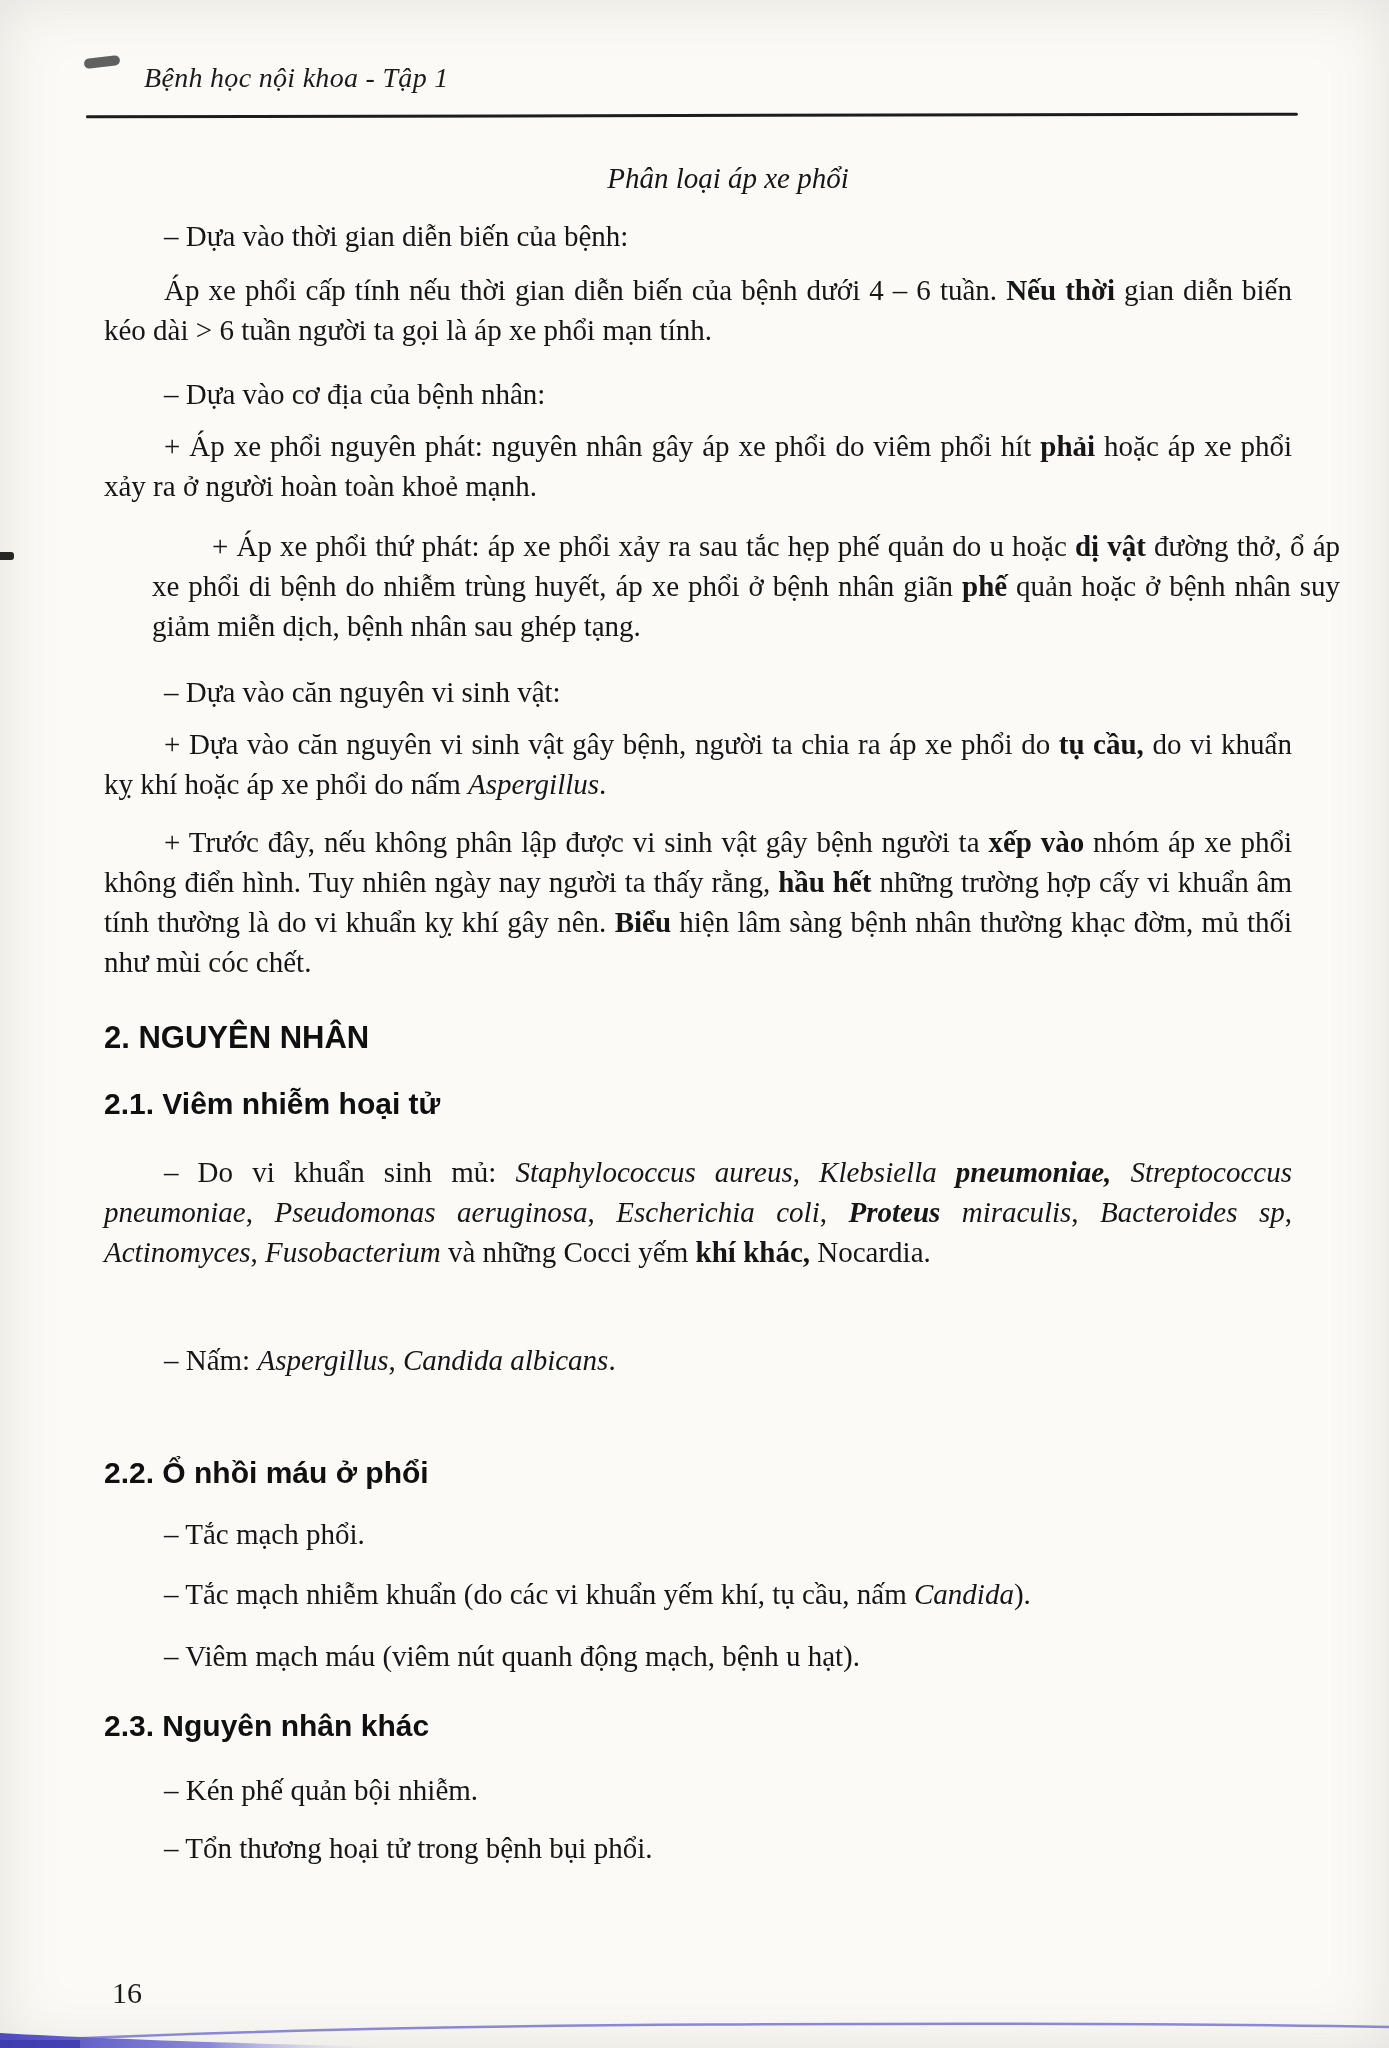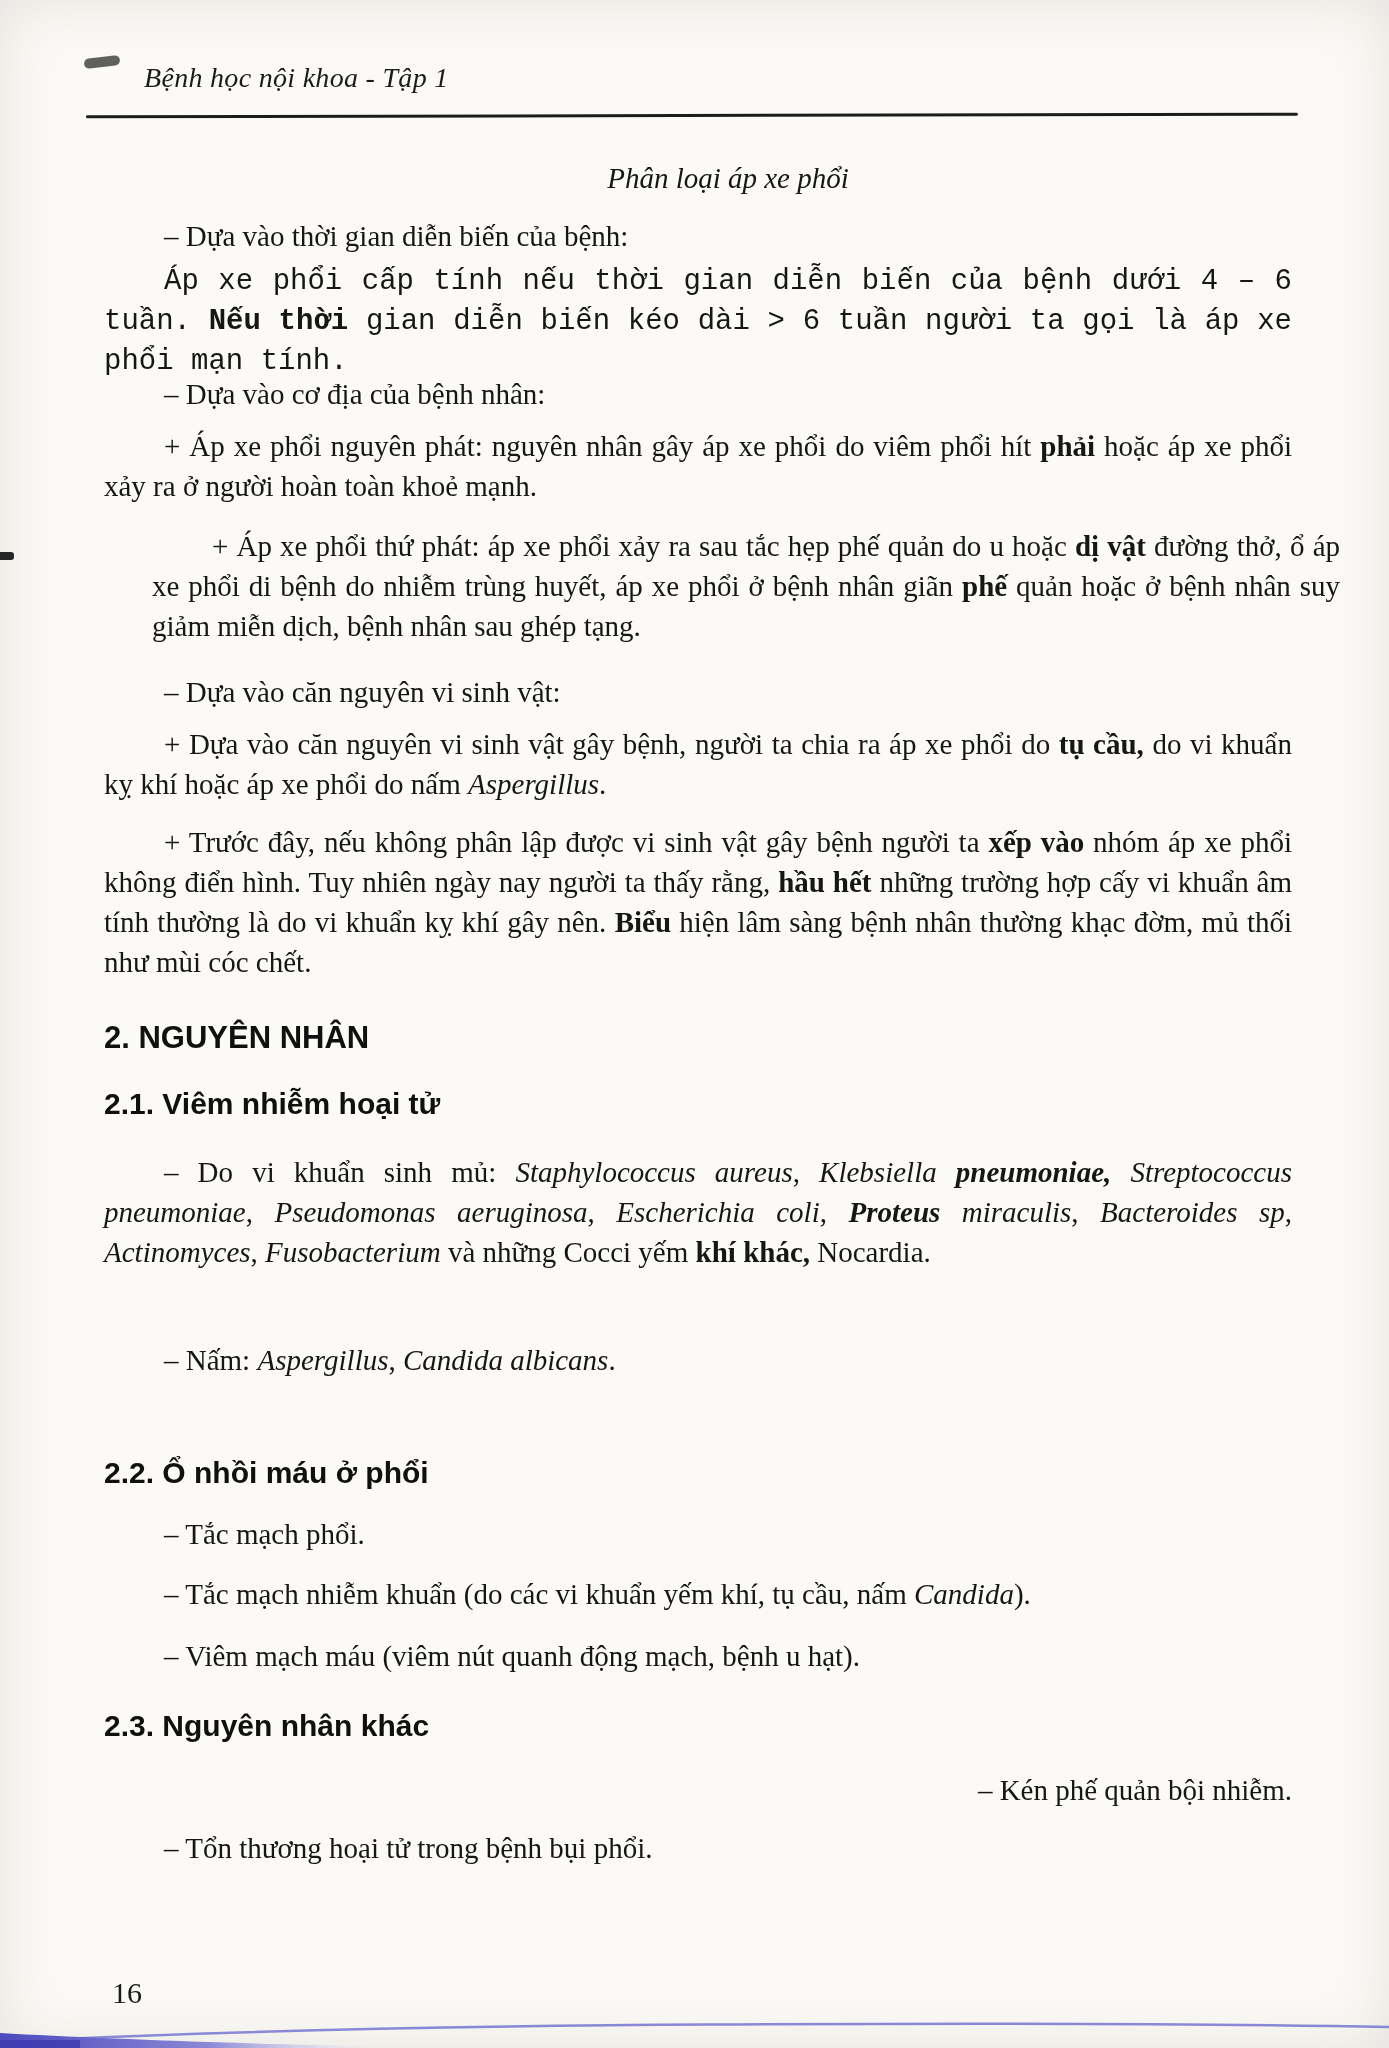--- a/index.html
+++ b/index.html
@@ -54,21 +54,21 @@
   <div class="smudge-top"></div>
   <div class="edge-tick"></div>
 
   <div class="running-head">Bệnh học nội khoa - Tập 1</div>
   <div class="head-rule"></div>
 
   <div class="blk it ind" style="top:158px;">Phân loại áp xe phổi</div>
 
   <div class="blk ind" style="top:216px;">– Dựa vào thời gian diễn biến của bệnh:</div>
 
-  <div class="blk ind just" style="top:262px;font-family:Liberation Mono, monospace;"><span>Áp xe phổi cấp tính nếu thời gian diễn biến của bệnh dưới 4 – 6 tuần. </span><span class="b">Nếu thời</span><span> gian diễn biến kéo dài &gt; 6 tuần người ta gọi là áp xe phổi mạn tính.</span></div>
+  <div class="blk ind just" style="top:270px;"><span>Áp xe phổi cấp tính nếu thời gian diễn biến của bệnh dưới 4 – 6 tuần. </span><span class="b">Nếu thời</span><span> gian diễn biến kéo dài &gt; 6 tuần người ta gọi là áp xe phổi mạn tính.</span></div>
 
   <div class="blk ind" style="top:374px;">– Dựa vào cơ địa của bệnh nhân:</div>
 
   <div class="blk ind just" style="top:426px;"><span>+ Áp xe phổi nguyên phát: nguyên nhân gây áp xe phổi do viêm phổi hít </span><span class="b">phải</span><span> hoặc áp xe phổi xảy ra ở người hoàn toàn khoẻ mạnh.</span></div>
 
   <div class="blk ind just" style="top:526px;margin-left:48px;"><span>+ Áp xe phổi thứ phát: áp xe phổi xảy ra sau tắc hẹp phế quản do u hoặc </span><span class="b">dị vật</span><span> đường thở, ổ áp xe phổi di bệnh do nhiễm trùng huyết, áp xe phổi ở bệnh nhân giãn </span><span class="b">phế</span><span> quản hoặc ở bệnh nhân suy giảm miễn dịch, bệnh nhân sau ghép tạng.</span></div>
 
   <div class="blk ind" style="top:672px;">– Dựa vào căn nguyên vi sinh vật:</div>
 
   <div class="blk ind just" style="top:724px;"><span>+ Dựa vào căn nguyên vi sinh vật gây bệnh, người ta chia ra áp xe phổi do </span><span class="b">tụ cầu,</span><span> do vi khuẩn kỵ khí hoặc áp xe phổi do nấm </span><span class="i">Aspergillus</span><span>.</span></div>
@@ -87,21 +87,21 @@
   <div class="blk hs" style="top:1455px;">2.2. Ổ nhồi máu ở phổi</div>
 
   <div class="blk ind" style="top:1514px;">– Tắc mạch phổi.</div>
 
   <div class="blk ind" style="top:1574px;"><span>– Tắc mạch nhiễm khuẩn (do các vi khuẩn yếm khí, tụ cầu, nấm </span><span class="i">Candida</span><span>).</span></div>
 
   <div class="blk ind" style="top:1636px;">– Viêm mạch máu (viêm nút quanh động mạch, bệnh u hạt).</div>
 
   <div class="blk hs" style="top:1708px;">2.3. Nguyên nhân khác</div>
 
-  <div class="blk ind" style="top:1770px;text-align:right;">– Kén phế quản bội nhiễm.</div>
+  <div class="blk ind" style="top:1770px;">– Kén phế quản bội nhiễm.</div>
 
   <div class="blk ind" style="top:1828px;">– Tổn thương hoại tử trong bệnh bụi phổi.</div>
 
   <div class="page-number">16</div>
 
   <svg class="bottom-edge" viewBox="0 0 1389 48" preserveAspectRatio="none">
     <defs>
       <linearGradient id="cornerGrad" x1="0" y1="0" x2="1" y2="0">
         <stop offset="0" stop-color="#4d4bbd"></stop>
         <stop offset="0.55" stop-color="#8a88d6"></stop>

